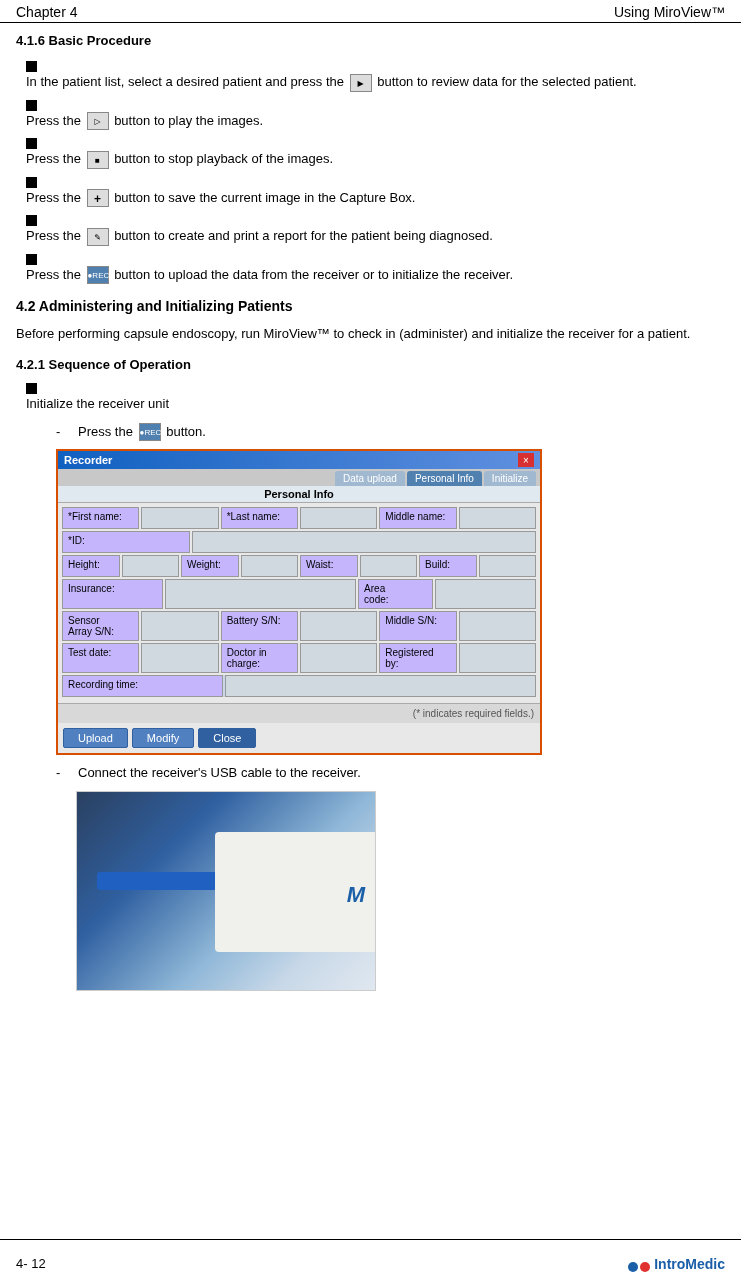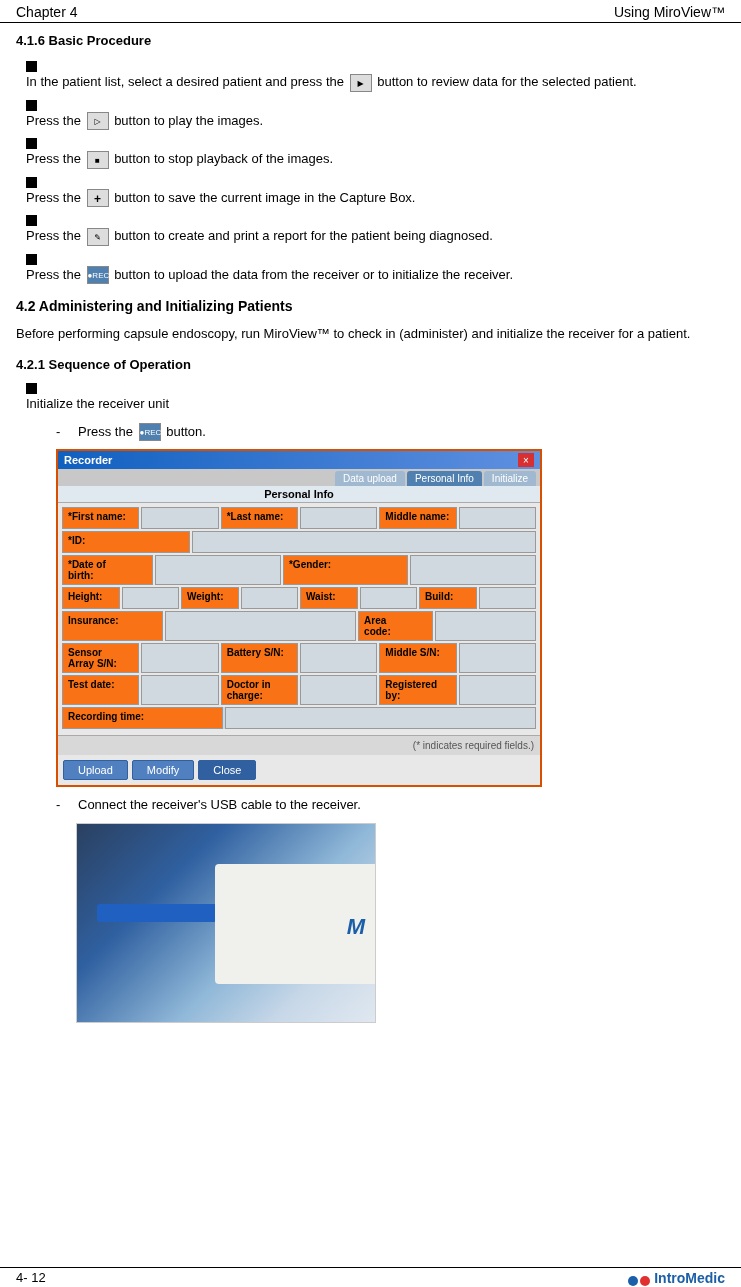--- a/index.html
+++ b/index.html
@@ -34,21 +34,21 @@
     .page-footer {
       position: absolute;
       bottom: 0;
       left: 0;
       right: 0;
       border-top: 1px solid #000;
       display: flex;
       justify-content: space-between;
       align-items: center;
       padding: 4px 16px;
-      height: 20px;
+      height: 48px;
     }
     .page-footer .page-num {
       font-size: 13px;
     }
     .footer-logo {
       display: flex;
       align-items: flex-end;
       gap: 4px;
     }
     .logo-icon {
@@ -221,22 +221,22 @@
     }
     .dialog-cell {
       background: #d0d8e0;
       border: 1px solid #999;
       padding: 3px 5px;
       font-size: 10px;
       flex: 1;
       min-height: 22px;
     }
     .dialog-cell.label {
-      background: #f97316;
-      font-weight: bold;
+      background: #c4b5fd;
+      font-weight: normal;
       color: #000;
     }
     .dialog-cell.wide {
       flex: 2;
     }
     .dialog-cell.narrow {
       flex: 0.7;
     }
     .dialog-footer {
       background: #d8d8d8;
@@ -437,26 +437,20 @@
         <div class="dialog-cell"></div>
         <div class="dialog-cell label">Middle name:</div>
         <div class="dialog-cell"></div>
       </div>
 
       <div class="dialog-row">
         <div class="dialog-cell label narrow">*ID:</div>
         <div class="dialog-cell wide"></div>
       </div>
 
-      <div class="dialog-row">
-        <div class="dialog-cell label narrow">*Date of<br>birth:</div>
-        <div class="dialog-cell"></div>
-        <div class="dialog-cell label">*Gender:</div>
-        <div class="dialog-cell"></div>
-      </div>
 
       <div class="dialog-row">
         <div class="dialog-cell label">Height:</div>
         <div class="dialog-cell"></div>
         <div class="dialog-cell label">Weight:</div>
         <div class="dialog-cell"></div>
         <div class="dialog-cell label">Waist:</div>
         <div class="dialog-cell"></div>
         <div class="dialog-cell label">Build:</div>
         <div class="dialog-cell"></div>

